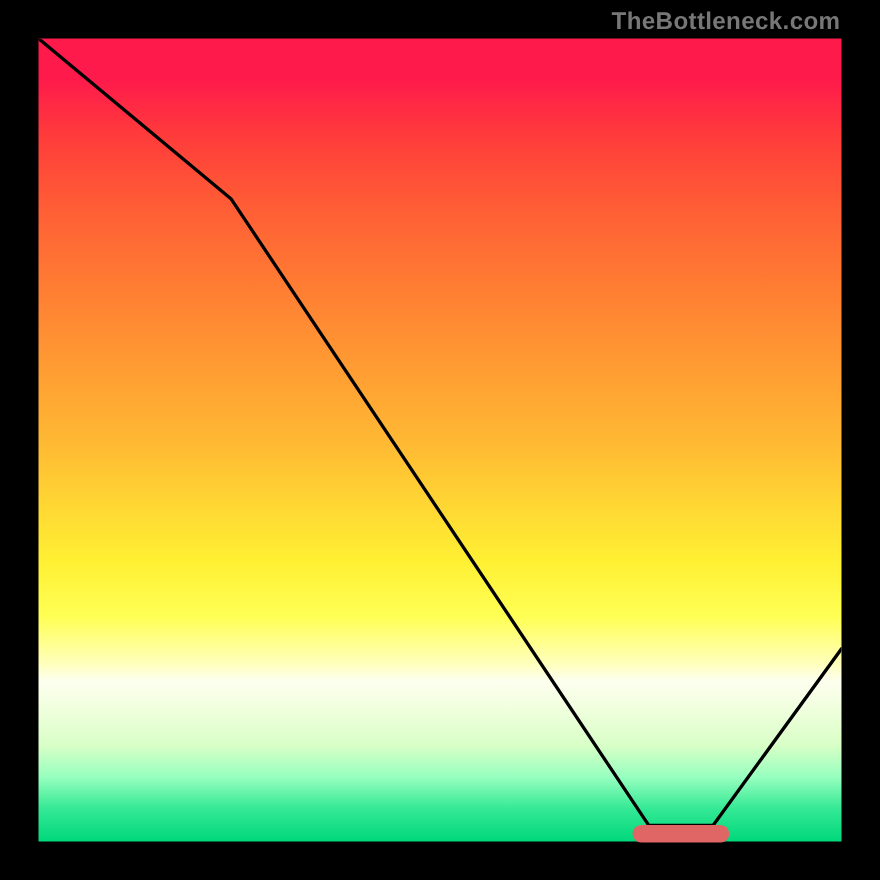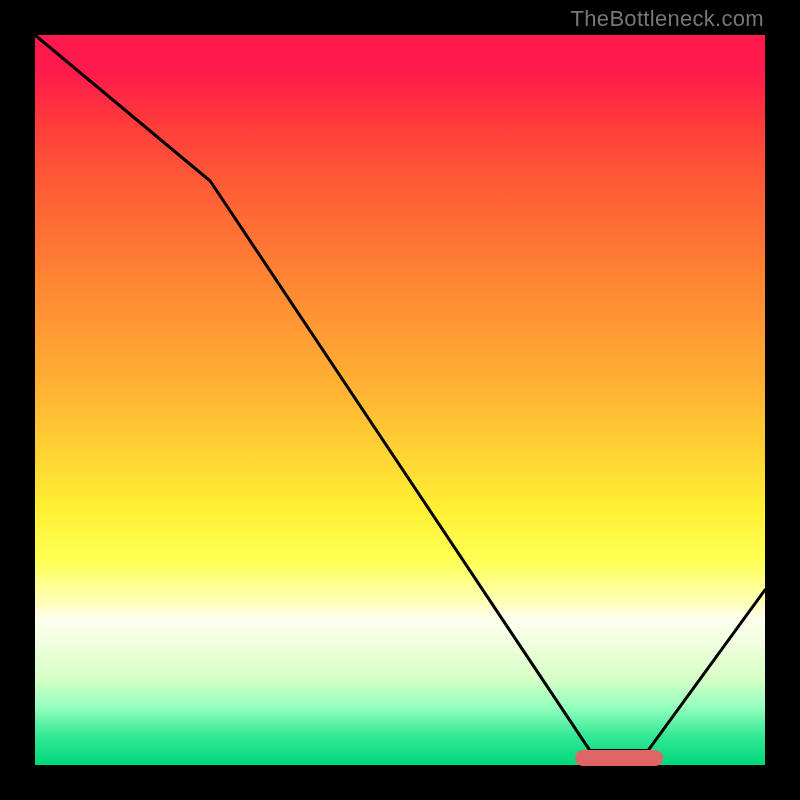--- a/index.html
+++ b/index.html
@@ -36,21 +36,21 @@
       #33e894 96%,
       #00d87b 100%
     );
   }
   .watermark {
     position: absolute;
     top: 6px;
     right: 36px;
     color: #777;
     font-size: 22px;
-    font-weight: 400;
+    font-weight: 700;
     letter-spacing: 0.3px;
   }
   svg.curve {
     position: absolute;
     left: 0;
     top: 0;
     width: 730px;
     height: 730px;
   }
   .marker {

